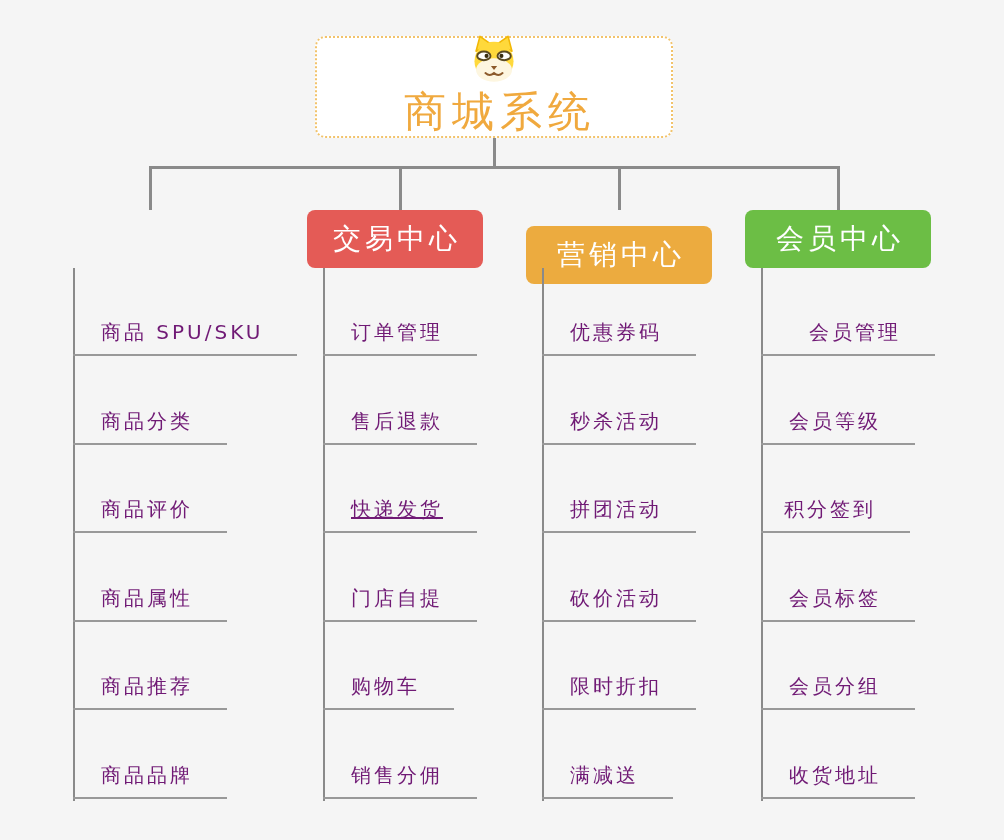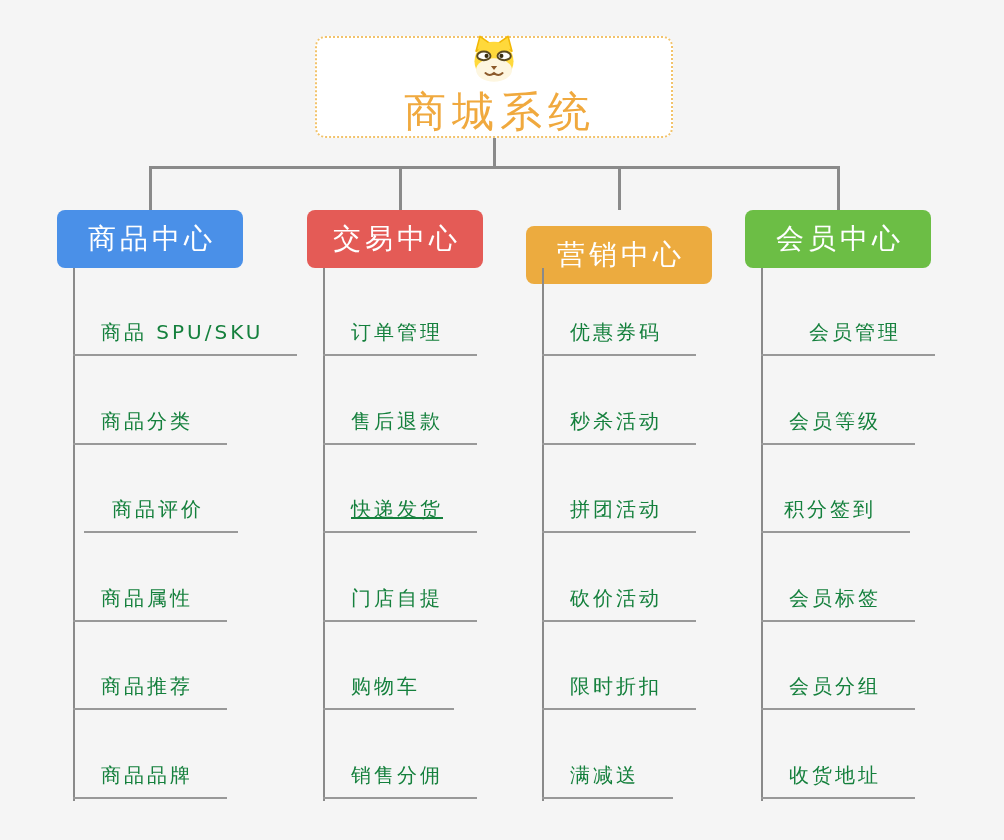--- a/index.html
+++ b/index.html
@@ -48,21 +48,21 @@
     white-space: nowrap;
   }
   
   .leaf {
     position: absolute;
     border-bottom: 2px solid #999999;
     padding: 0 34px 9px 28px;
     font-size: 20px;
     letter-spacing: 3px;
     line-height: 26px;
-    color: #15803d;
+    color: #701a75;
     white-space: nowrap;
   }
 </style>
 </head>
 <body>
 
 <div id="canvas" style="background: rgb(245, 245, 245);">
 
   <div id="root-node">
     <span class="icon">
@@ -81,33 +81,30 @@
     </span>
     <span class="root-title">商城系统</span>
   </div>
 
 <div class="cline" style="left: 492.5px; top: 138px; width: 3px; height: 28px; background: rgb(138, 138, 138);"></div>
     <div class="cline" style="left: 148.5px; top: 166px; width: 691px; height: 3px; background: rgb(138, 138, 138);"></div>
     <div class="cline" style="left: 148.5px; top: 169px; width: 3px; height: 41px; background: rgb(138, 138, 138);"></div>
     <div class="cline" style="left: 398.5px; top: 169px; width: 3px; height: 41px; background: rgb(138, 138, 138);"></div>
     <div class="cline" style="left: 617.5px; top: 169px; width: 3px; height: 41px; background: rgb(138, 138, 138);"></div>
     <div class="cline" style="left: 836.5px; top: 169px; width: 3px; height: 41px; background: rgb(138, 138, 138);"></div>
-    <div class="branch-box" style="left: 57px; top: 210px; width: 186px; height: 58px; background: rgb(74, 144, 232);">
-      <span class="branch-label">商品中心</span>
-    </div>
   <div class="cline" style="left: 73px; top: 268px; width: 2px; height: 533px; background: rgb(138, 138, 138);"></div>
     <div class="leaf" style="left: 73px; top: 319px; border-bottom-color: rgb(153, 153, 153);">
       <span class="leaf-label">商品 SPU/SKU</span>
     </div>
 
     <div class="leaf" style="left: 73px; top: 408px; border-bottom-color: rgb(153, 153, 153);">
       <span class="leaf-label">商品分类</span>
     </div>
 
-    <div class="leaf" style="left: 84px; top: 496px; border-bottom-color: rgb(153, 153, 153);">
+    <div class="leaf" style="left: 73px; top: 496px; border-bottom-color: rgb(153, 153, 153);">
       <span class="leaf-label">商品评价</span>
     </div>
 
     <div class="leaf" style="left: 73px; top: 585px; border-bottom-color: rgb(153, 153, 153);">
       <span class="leaf-label">商品属性</span>
     </div>
 
     <div class="leaf" style="left: 73px; top: 673px; border-bottom-color: rgb(153, 153, 153);">
       <span class="leaf-label">商品推荐</span>
     </div>

